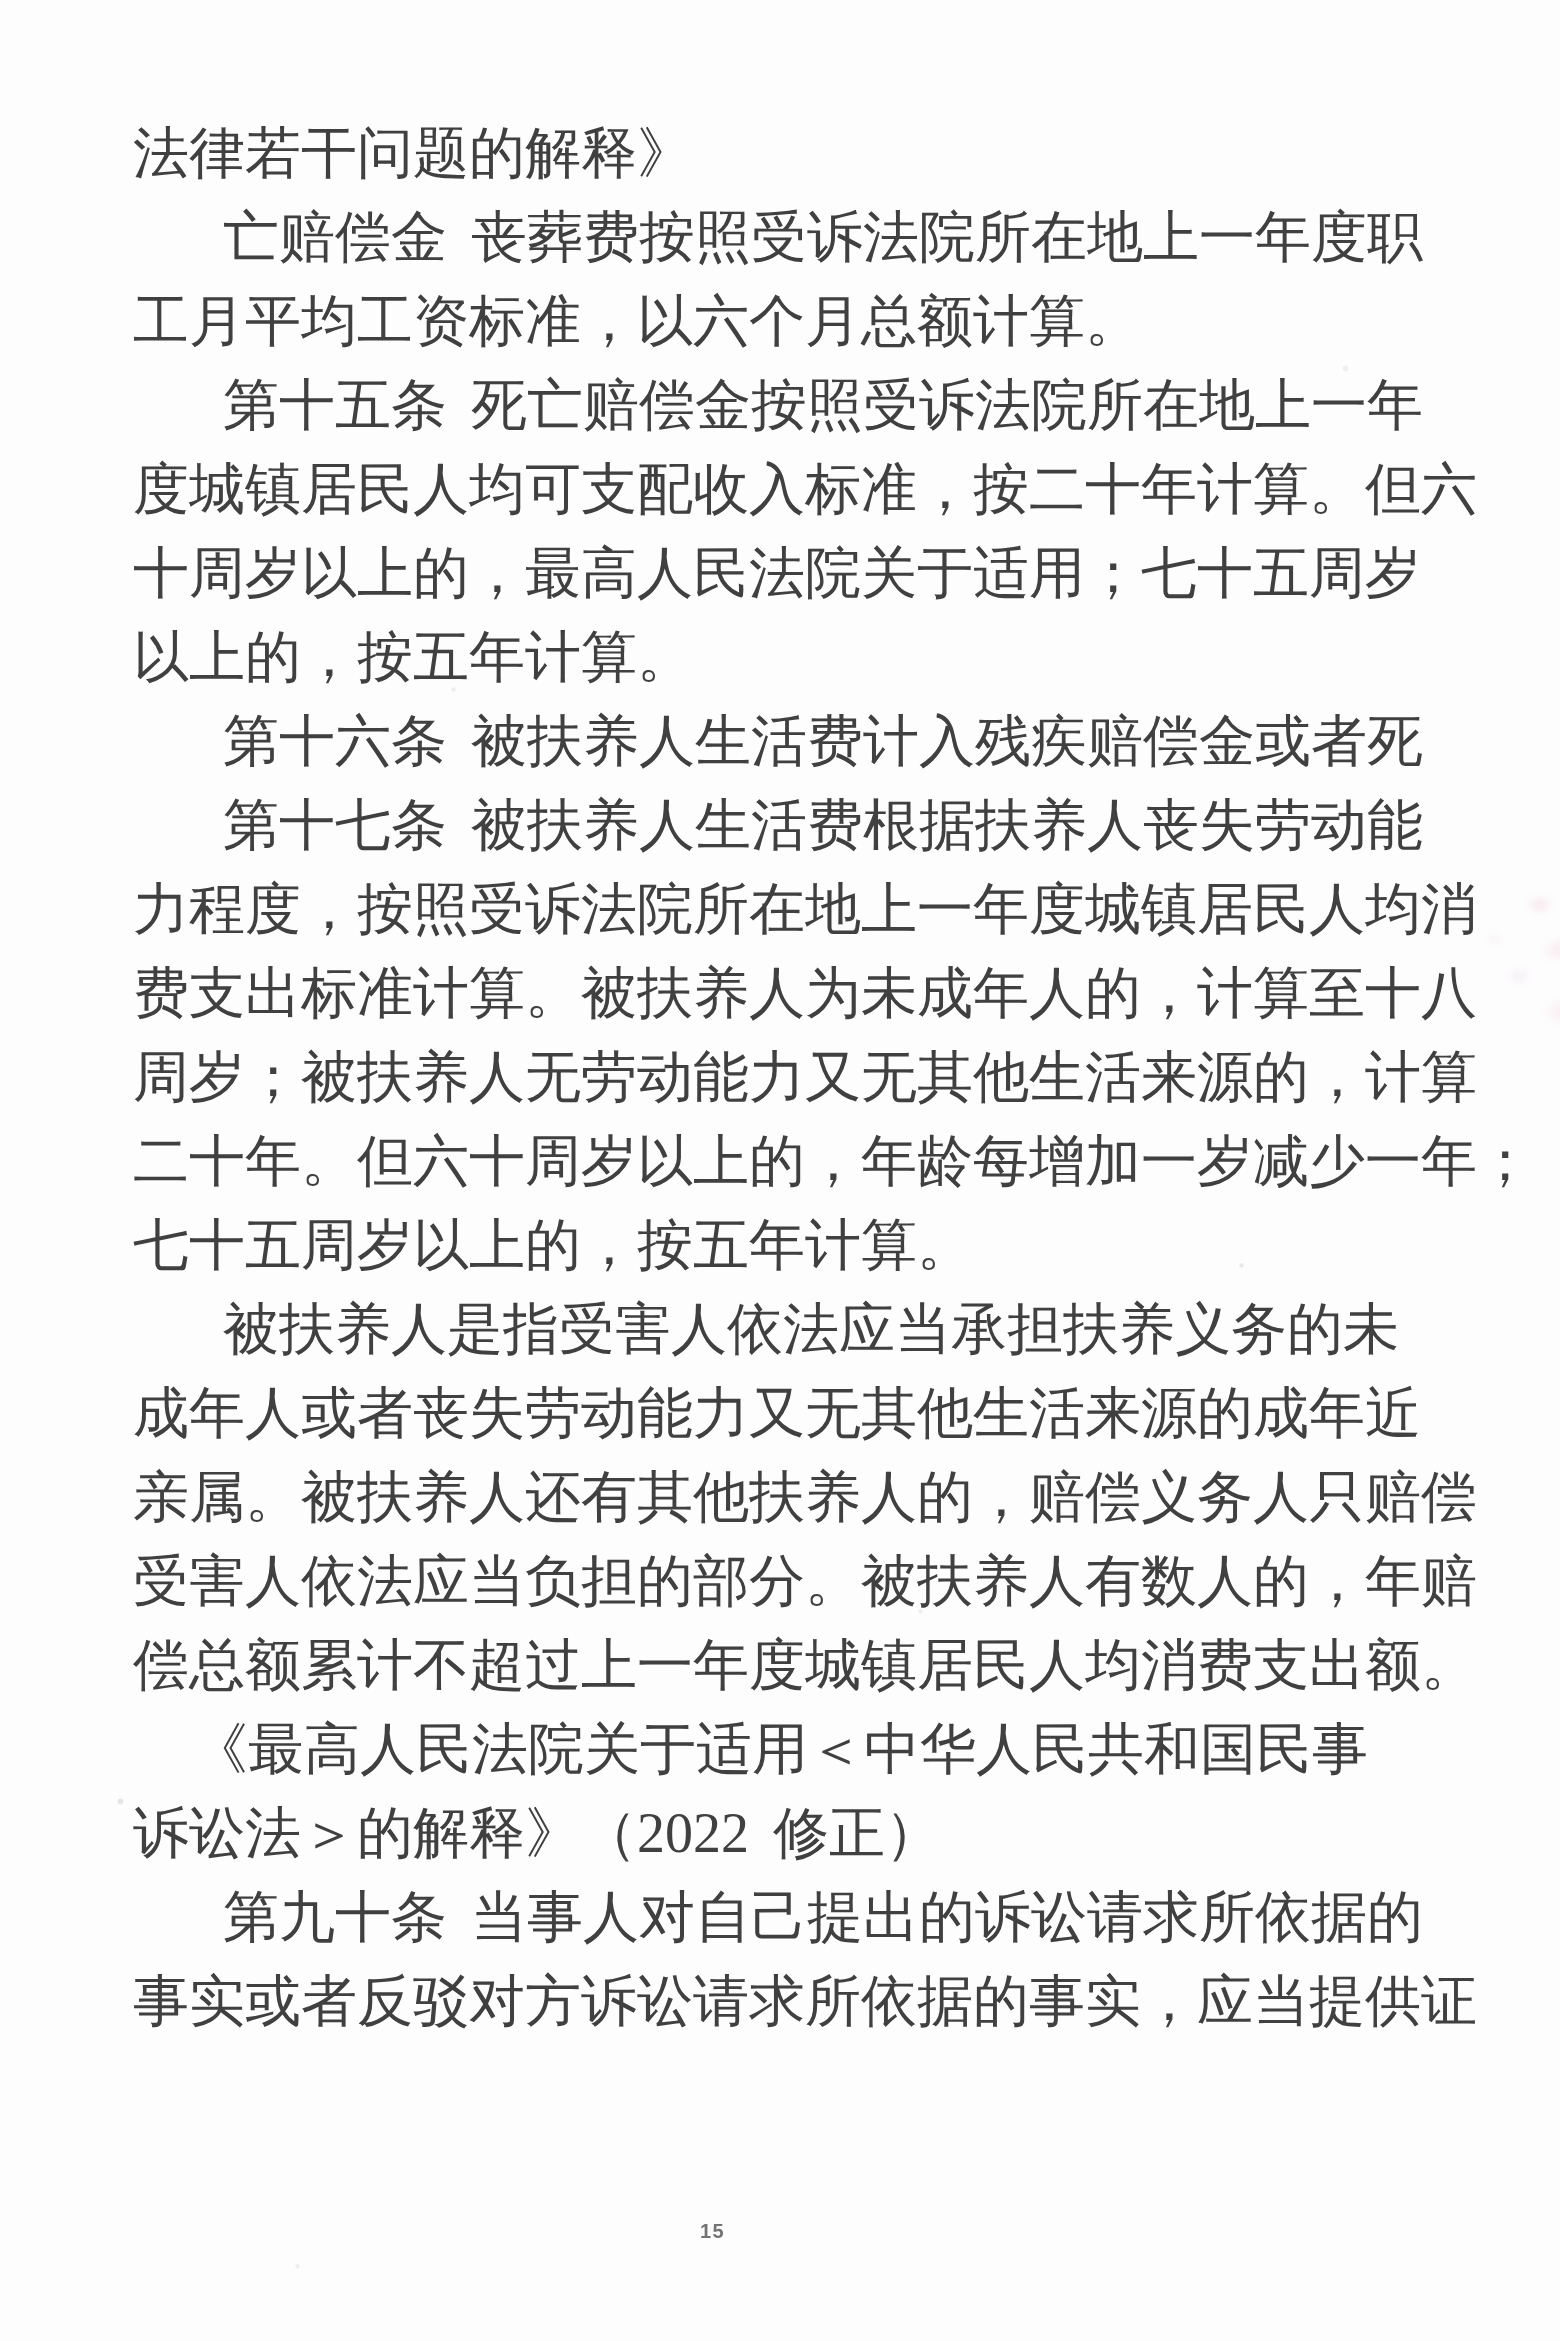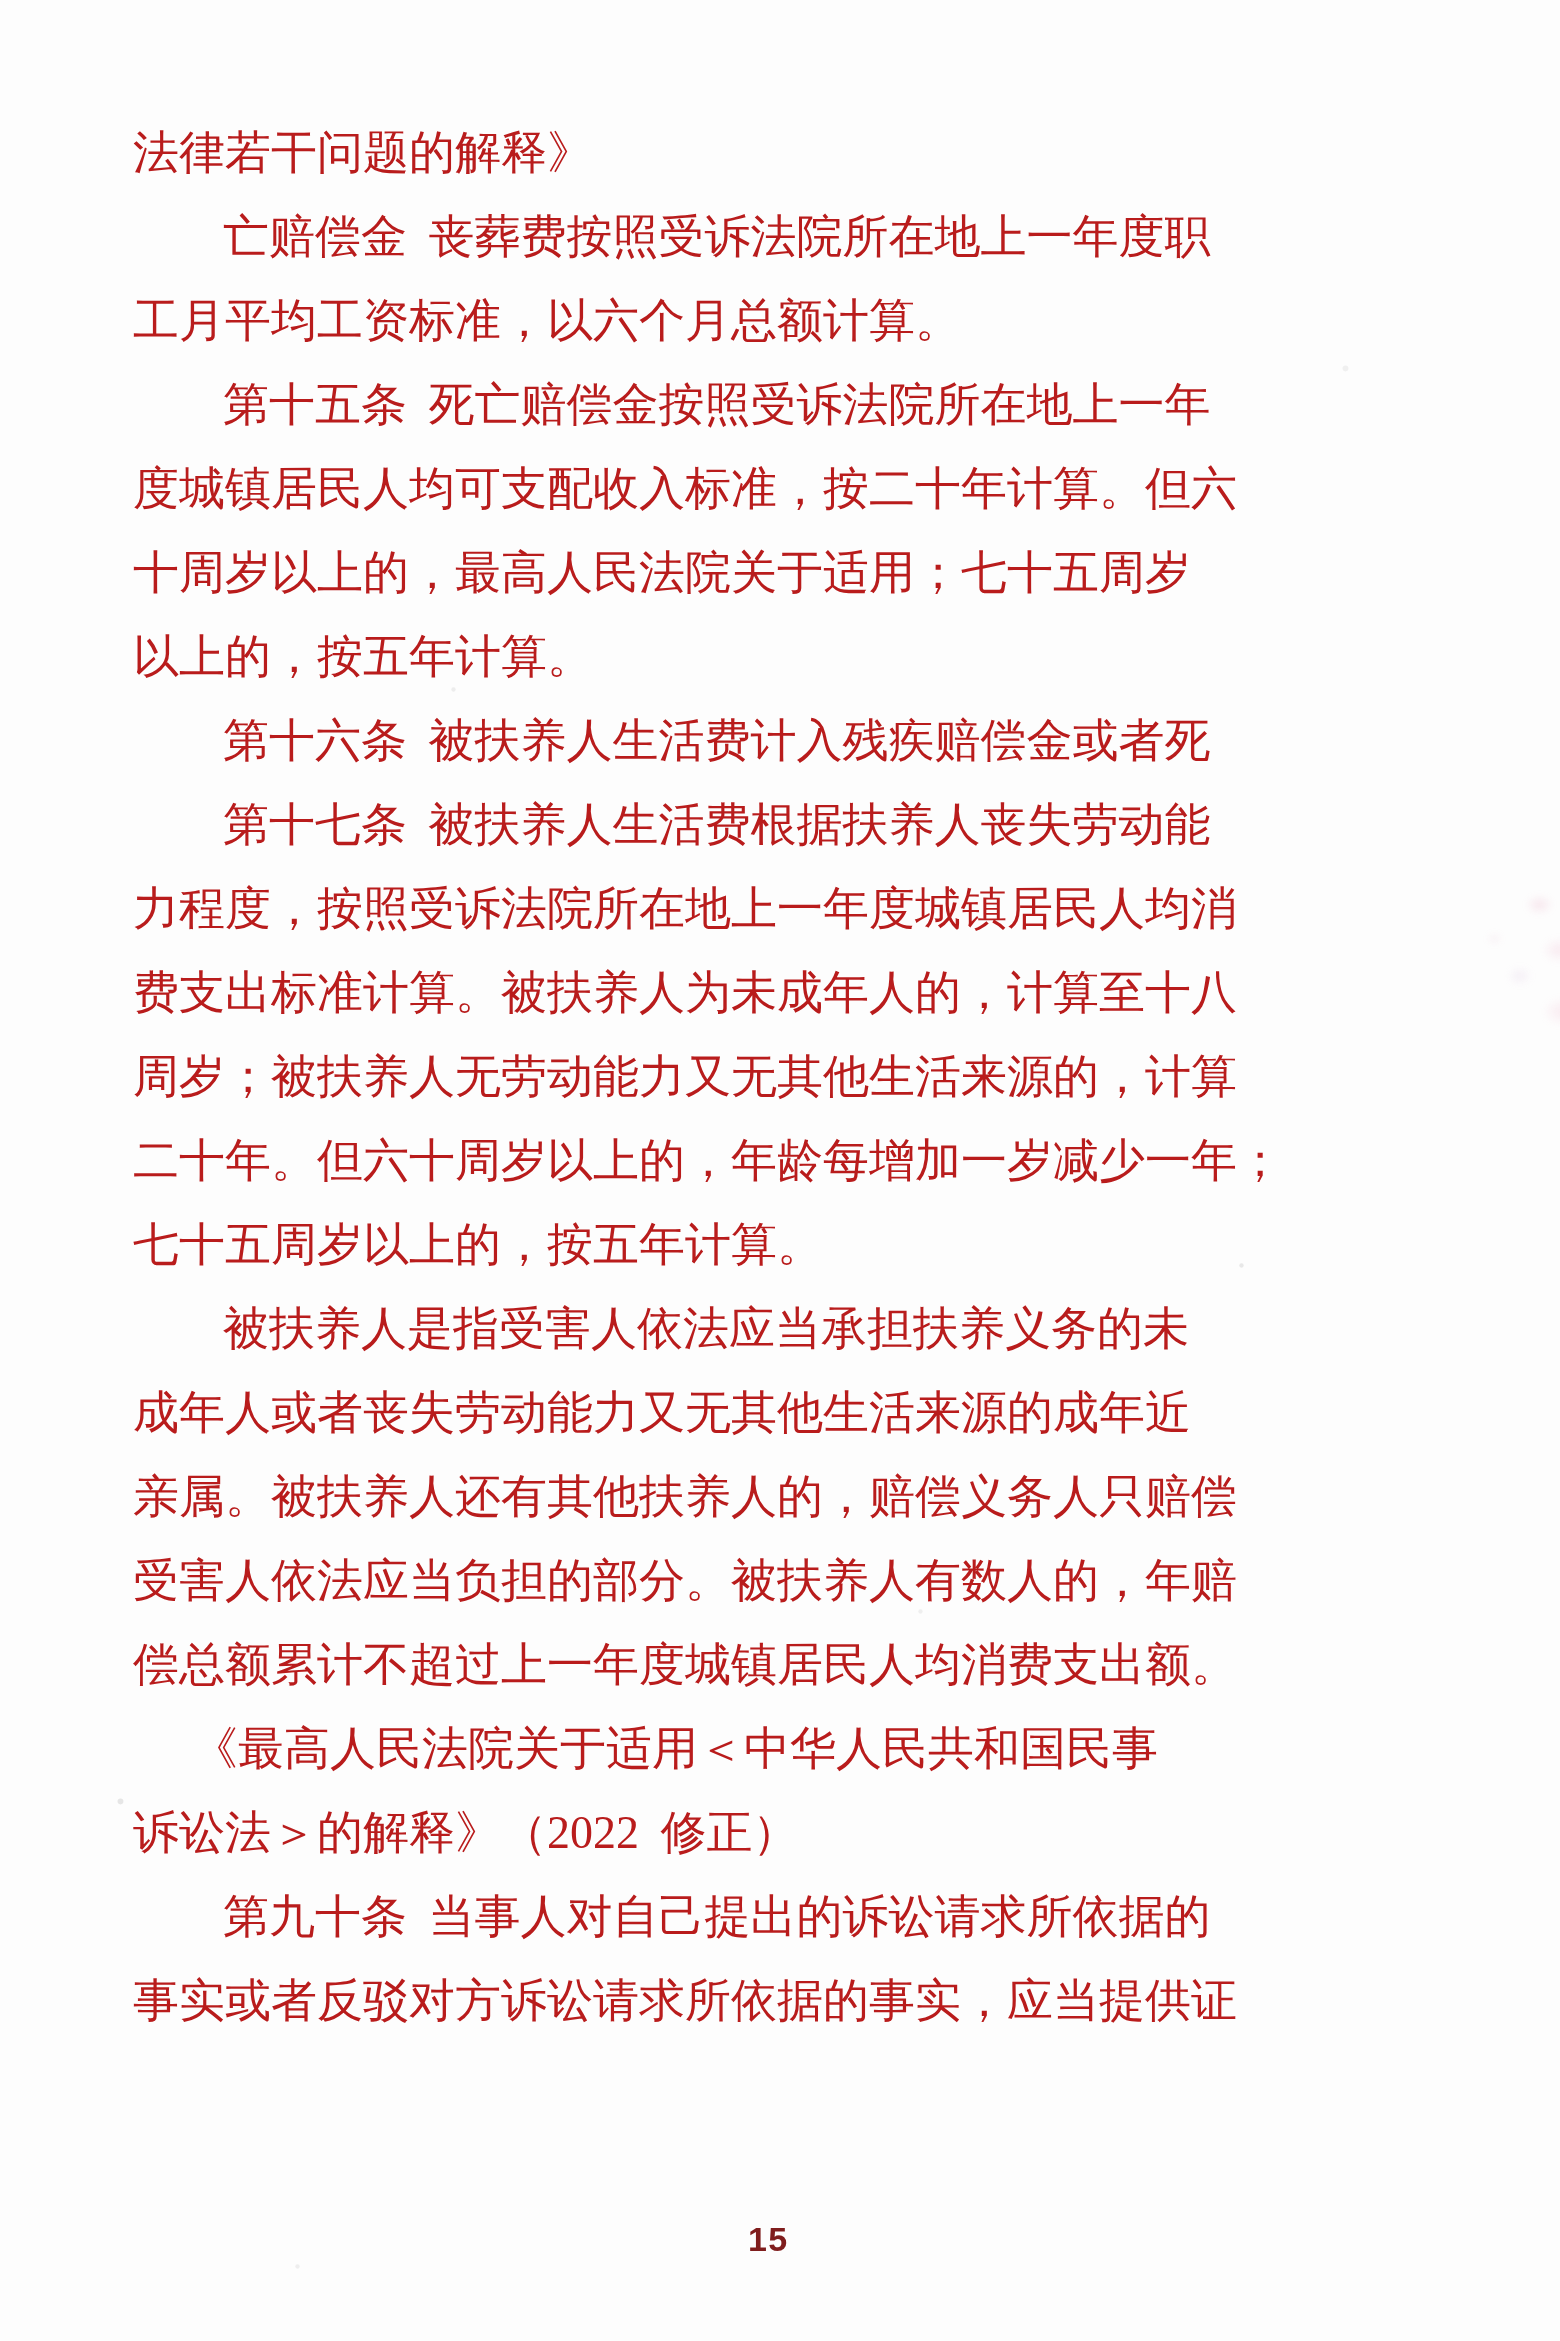--- a/index.html
+++ b/index.html
@@ -53,41 +53,41 @@
   }
   .text-block {
     position: absolute;
     left: 133px;
     top: 111px;
     width: 1143px;
   }
   .line {
     height: 84px;
     line-height: 84px;
-    font-size: 46px;
+    font-size: 56px;
     letter-spacing: 0px;
     word-spacing: 10px;
-    color: #b91c1c;
+    color: #404040;
     white-space: nowrap;
   }
   .line.indent {
     padding-left: 90px;
   }
   .line.indent-bracket {
     padding-left: 59px;
   }
   .page-number {
     position: absolute;
-    left: 748px;
+    left: 700px;
     top: 2220px;
     font-family: "Liberation Sans", "DejaVu Sans", sans-serif;
     font-weight: bold;
-    font-size: 34px;
+    font-size: 20px;
     letter-spacing: 1.4px;
-    color: #7f1d1d;
+    color: #737373;
   }
 </style>
 </head>
 <body>
 
 <div class="page">
   <div class="speckles"></div>
   <div class="smudge"></div>
 
   <div class="text-block">

